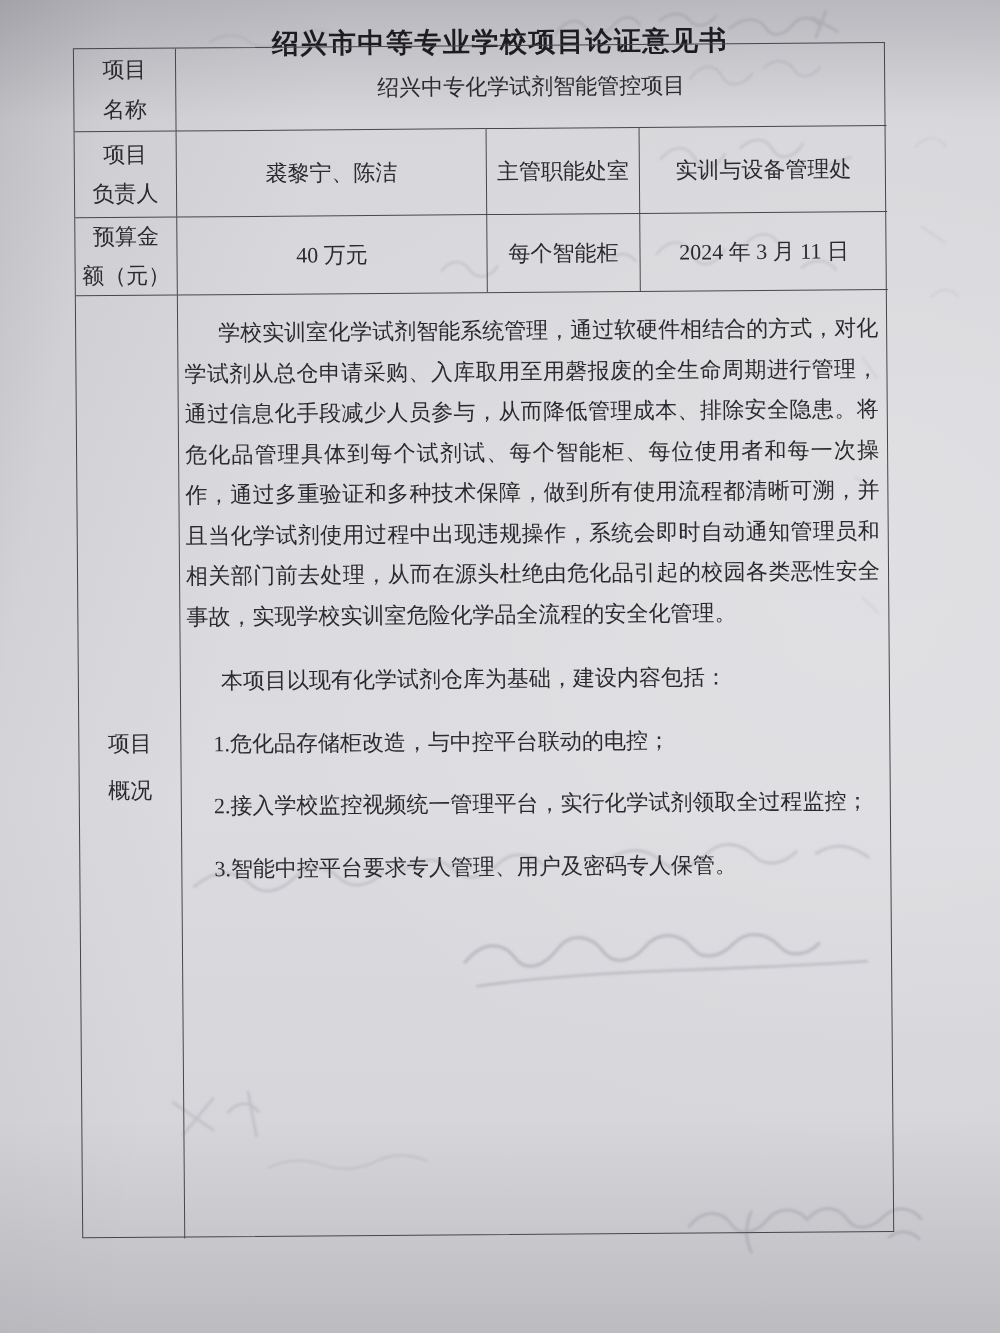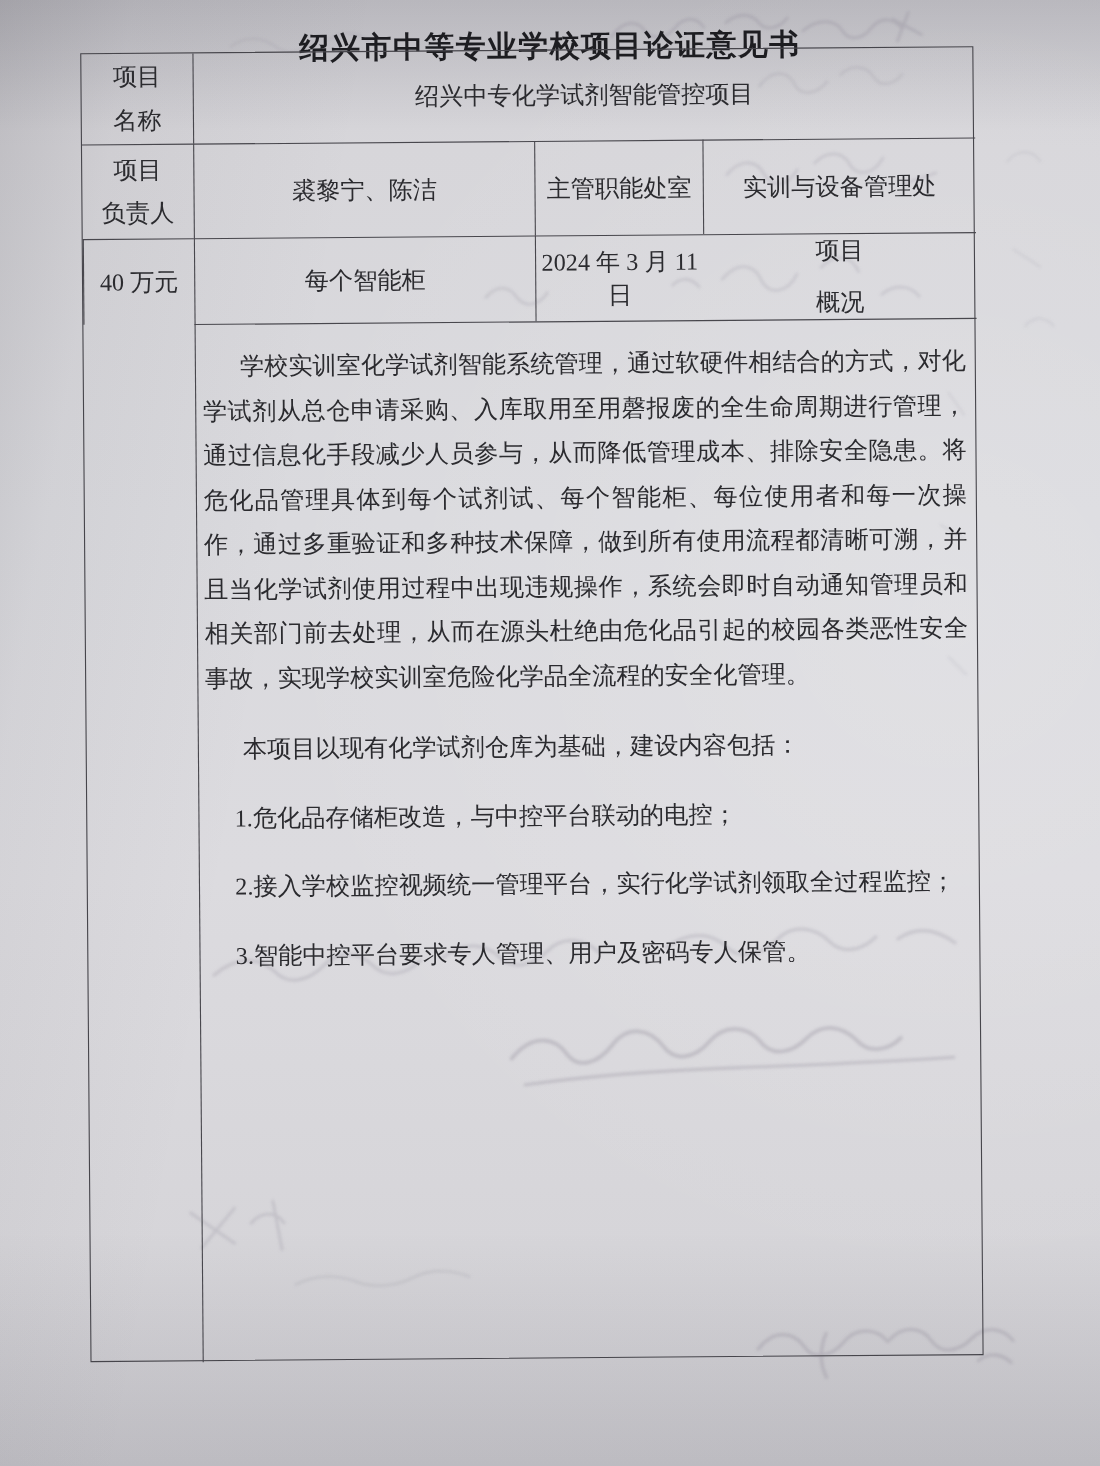--- a/index.html
+++ b/index.html
@@ -170,20 +170,26 @@
     <div class="cell">
       <span>裘黎宁、陈洁</span>
     </div>
     <div class="cell">
       <span>主管职能处室</span>
     </div>
     <div class="cell">
       <span>实训与设备管理处</span>
     </div>
 
+    <div class="cell no-l">
+      <div class="label-stack">
+        <span>预算金</span>
+        <span>额（元）</span>
+      </div>
+    </div>
     <div class="cell">
       <span>40 万元</span>
     </div>
     <div class="cell">
       <span>每个智能柜</span>
     </div>
     <div class="cell">
       <span>2024 年 3 月 11 日</span>
     </div>
 

